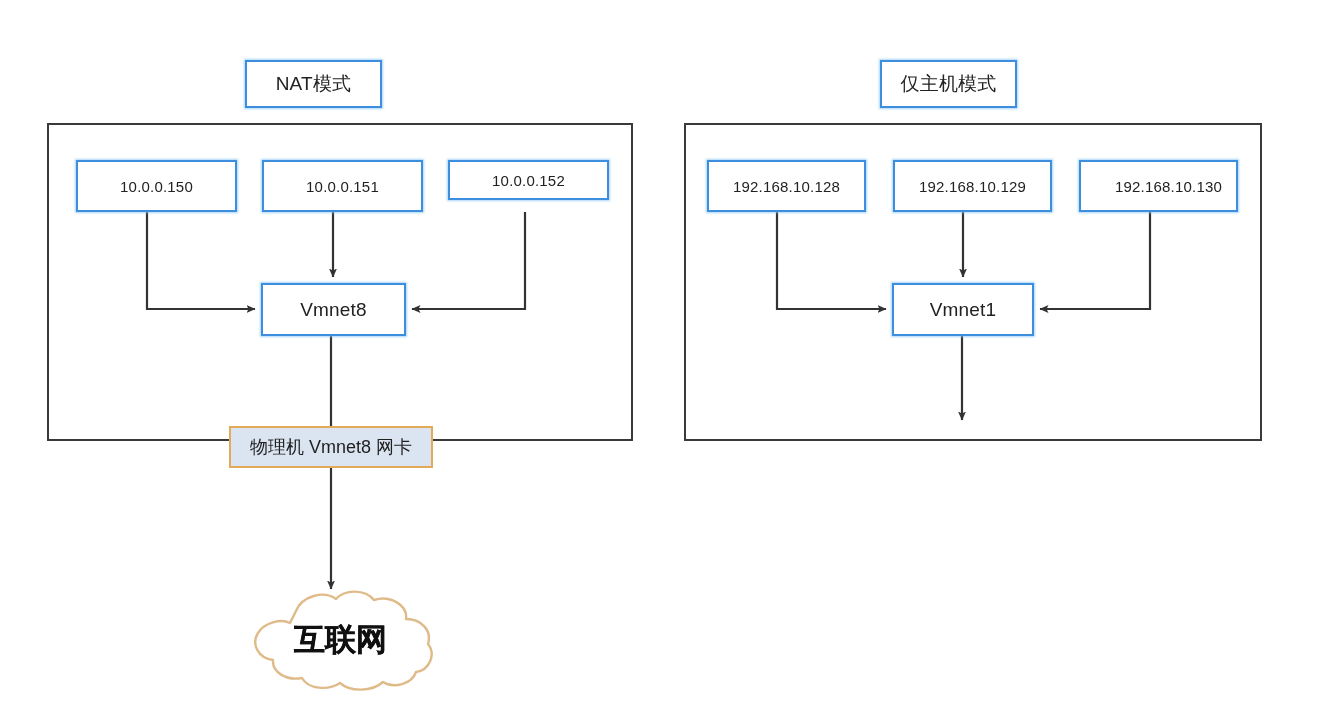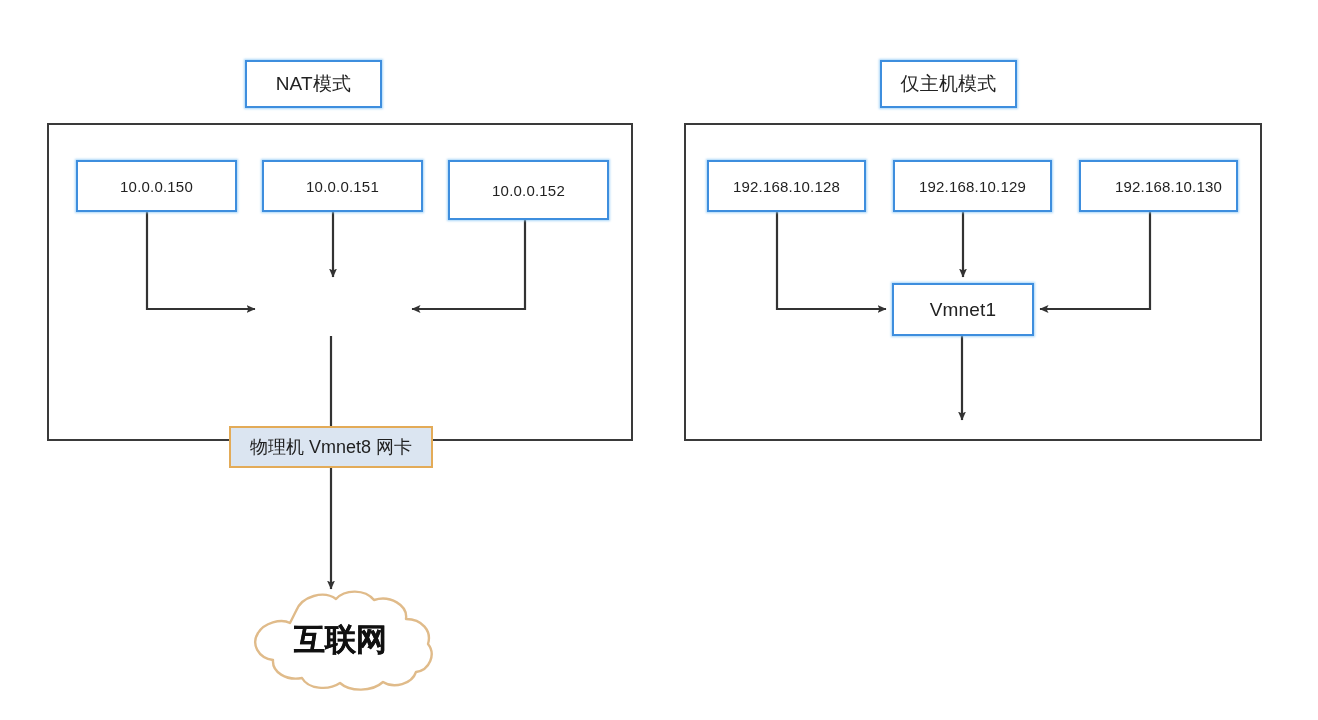--- a/index.html
+++ b/index.html
@@ -54,22 +54,23 @@
       <path d="M962,336 L962,420" marker-end="url(#ah)"></path>
     </g>
   </svg>
 
   <div class="node blue-box title-box" style="left:245px;top:60px;width:137px;height:48px;">NAT模式</div>
 
   <div class="container-box" style="left:47px;top:123px;width:586px;height:318px;"></div>
 
   <div class="node blue-box ip-box" style="left:76px;top:160px;width:161px;height:52px;">10.0.0.150</div>
   <div class="node blue-box ip-box" style="left:262px;top:160px;width:161px;height:52px;">10.0.0.151</div>
-  <div class="node blue-box ip-box" style="left:448px;top:160px;width:161px;height:60px;">10.0.0.152</div>
+  <div class="node blue-box ip-box" style="left:448px;top:160px;width:161px;height:40px;">10.0.0.152</div>
 
+  <div class="node blue-box vmnet-box" style="left:261px;top:283px;width:145px;height:53px;">Vmnet8</div>
 
   <div class="node nic-box" style="left:229px;top:426px;width:204px;height:42px;">物理机 Vmnet8 网卡</div>
 
   <div class="cloud-wrap" style="left:238px;top:585px;width:205px;height:110px;">
     <svg width="205" height="110" viewBox="0 0 205 110">
       <path d="M58,26 C64,11 86,5 98,14 C107,4 127,4 136,15
                C152,10 170,20 168,34 C184,34 194,46 190,59
                C198,69 192,85 178,87 C174,99 156,104 145,97
                C134,107 112,107 102,98 C90,106 70,104 64,93
                C48,96 34,87 35,75 C20,73 13,59 20,48

